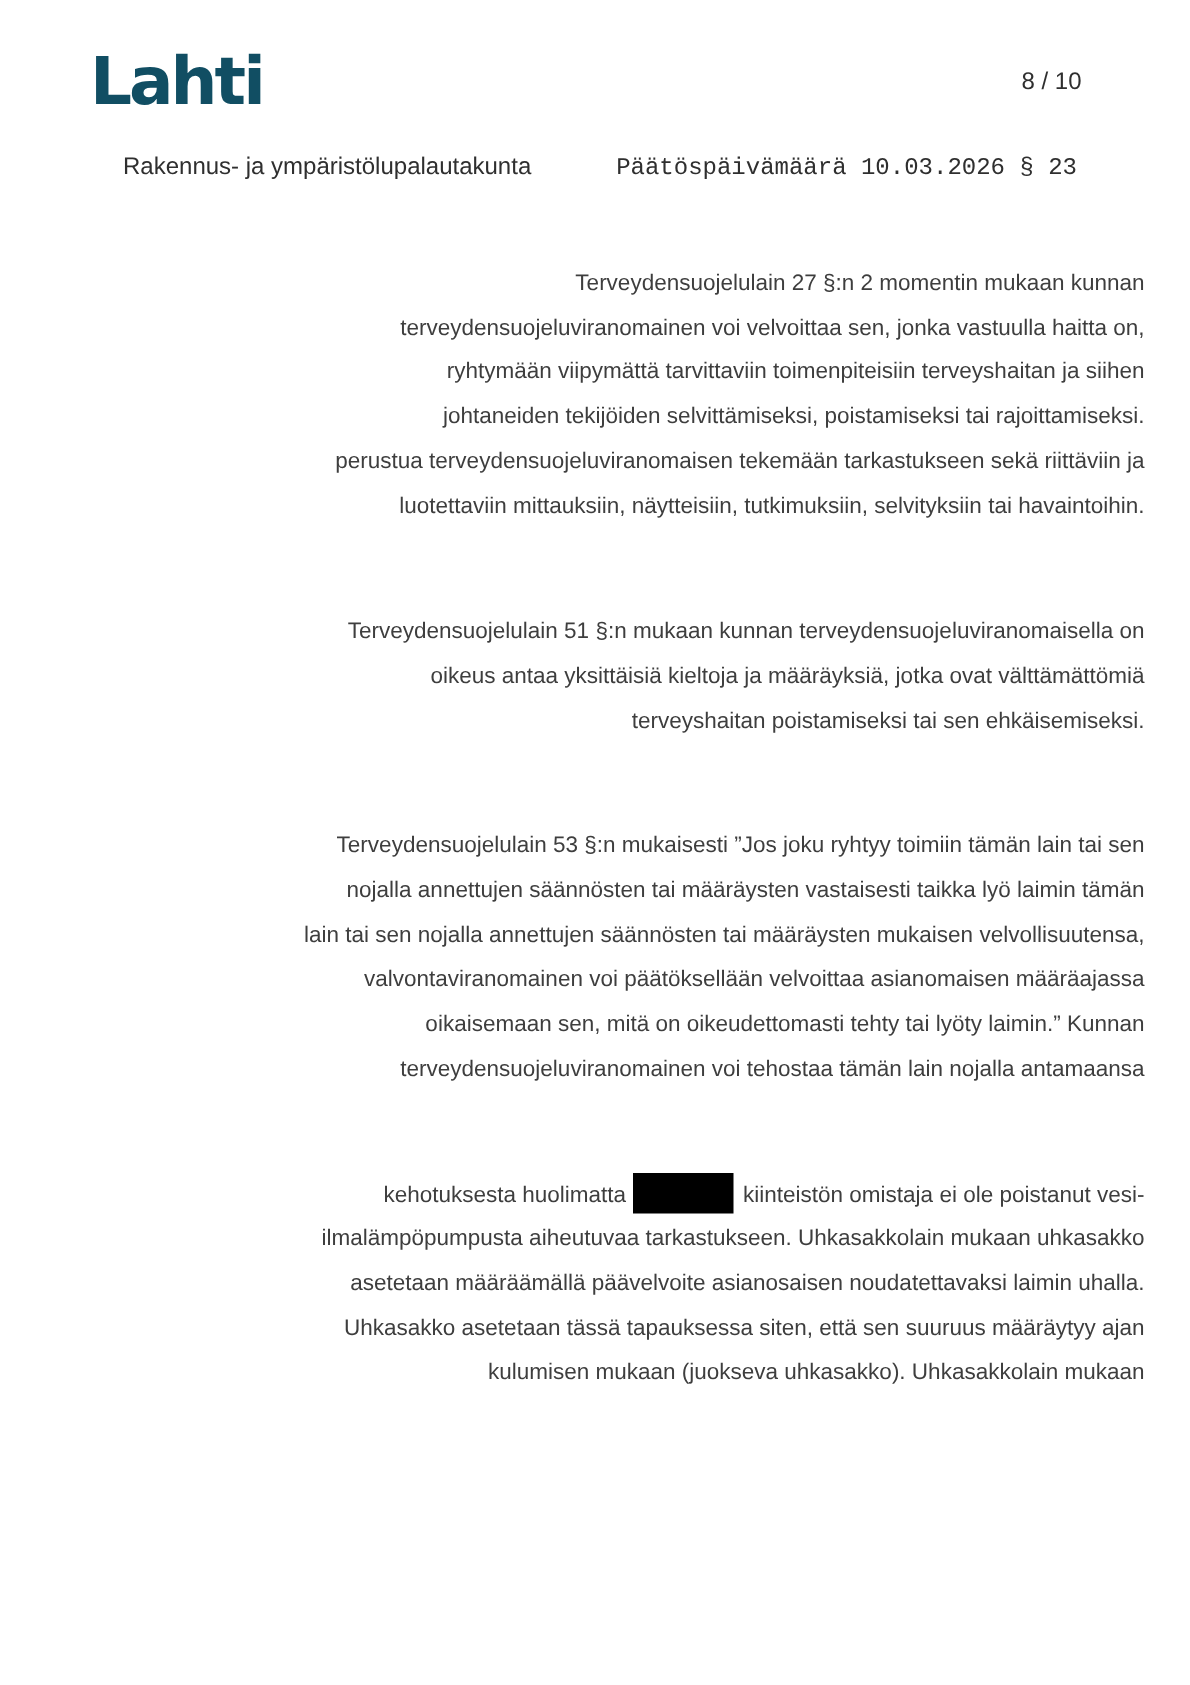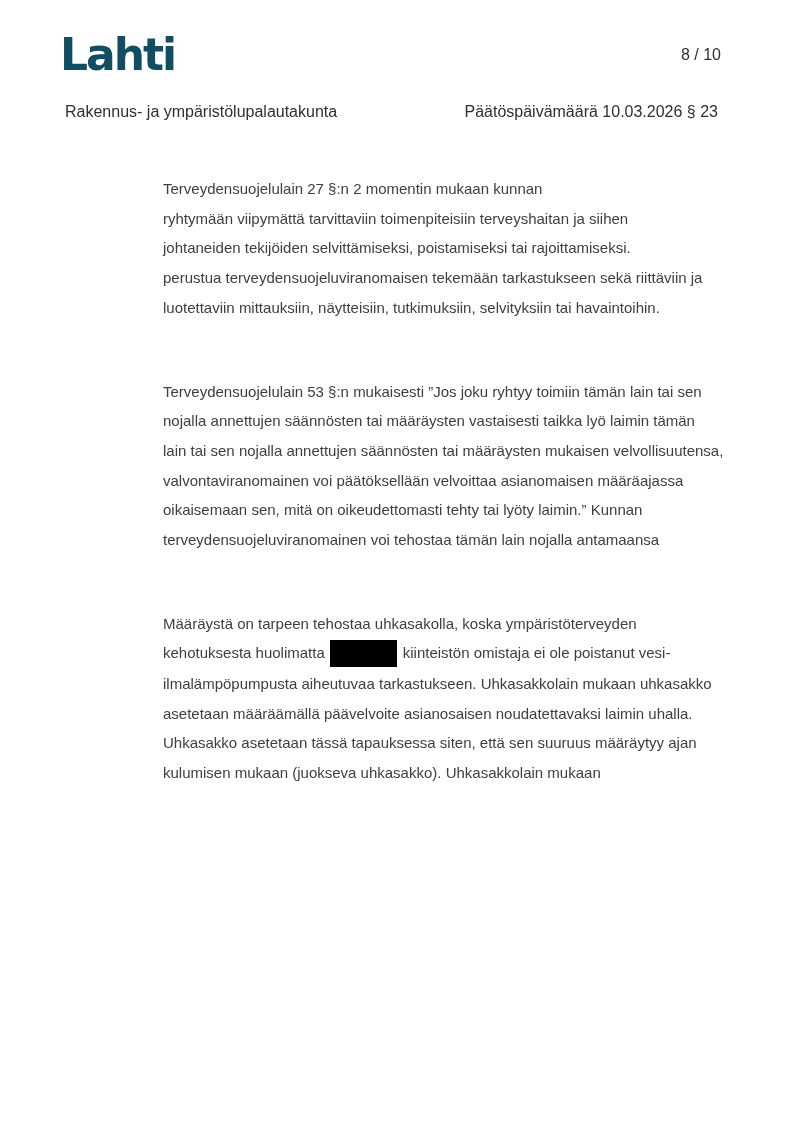--- a/index.html
+++ b/index.html
@@ -3,20 +3,21 @@
 <meta charset="utf-8">
 <style>
   html, body { margin: 0; padding: 0; background: #ffffff; }
   .page {
     position: relative;
     width: 793px;
     height: 999px;
     background: #ffffff;
     font-family: "Liberation Sans", sans-serif;
     overflow: hidden;
+    text-align: right;
   }
   .logo {
     position: absolute;
     left: 60px;
     top: 33px;
     font-family: "DejaVu Sans", sans-serif;
     font-weight: bold;
     font-size: 44px;
     letter-spacing: -2px;
     color: #114e63;
@@ -25,32 +26,33 @@
   .pagenum {
     position: absolute;
     top: 46px;
     right: 72px;
     font-size: 16px;
     color: #2f2f2f;
   }
   .hdr-left {
     position: absolute;
     top: 103px;
-    left: 65px;
+    left: 82px;
     font-size: 16px;
     color: #2f2f2f;
     white-space: nowrap;
   }
   .hdr-right {
     position: absolute;
     top: 103px;
     right: 75px;
     font-size: 16px;
     color: #2f2f2f;
     white-space: nowrap;
+    font-family: Liberation Mono, monospace;
   }
   .content {
     position: absolute;
     left: 163px;
     top: 174px;
     width: 600px;
     font-size: 15px;
     color: #3e3e3e;
   }
   .para { margin: 0 0 54px 0; }
@@ -77,38 +79,43 @@
   <div class="pagenum">8 / 10</div>
 
   <div class="hdr-left">Rakennus- ja ympäristölupalautakunta</div>
 
   <div class="hdr-right">Päätöspäivämäärä 10.03.2026 § 23</div>
 
   <div class="content">
 
     <div class="para">
       <div class="ln">Terveydensuojelulain 27 §:n 2 momentin mukaan kunnan</div>
+      <div class="ln">terveydensuojeluviranomainen voi velvoittaa sen, jonka vastuulla haitta on,</div>
       <div class="ln">ryhtymään viipymättä tarvittaviin toimenpiteisiin terveyshaitan ja siihen</div>
       <div class="ln">johtaneiden tekijöiden selvittämiseksi, poistamiseksi tai rajoittamiseksi.</div>
       <div class="ln">perustua terveydensuojeluviranomaisen tekemään tarkastukseen sekä riittäviin ja</div>
       <div class="ln">luotettaviin mittauksiin, näytteisiin, tutkimuksiin, selvityksiin tai havaintoihin.</div>
     </div>
 
+    <div class="para">
+      <div class="ln">Terveydensuojelulain 51 §:n mukaan kunnan terveydensuojeluviranomaisella on</div>
+      <div class="ln">oikeus antaa yksittäisiä kieltoja ja määräyksiä, jotka ovat välttämättömiä</div>
+      <div class="ln">terveyshaitan poistamiseksi tai sen ehkäisemiseksi.</div>
+    </div>
 
     <div class="para">
       <div class="ln">Terveydensuojelulain 53 §:n mukaisesti ”Jos joku ryhtyy toimiin tämän lain tai sen</div>
       <div class="ln">nojalla annettujen säännösten tai määräysten vastaisesti taikka lyö laimin tämän</div>
       <div class="ln">lain tai sen nojalla annettujen säännösten tai määräysten mukaisen velvollisuutensa,</div>
       <div class="ln">valvontaviranomainen voi päätöksellään velvoittaa asianomaisen määräajassa</div>
       <div class="ln">oikaisemaan sen, mitä on oikeudettomasti tehty tai lyöty laimin.” Kunnan</div>
       <div class="ln">terveydensuojeluviranomainen voi tehostaa tämän lain nojalla antamaansa</div>
     </div>
 
     <div class="para">
-      <div class="ln">Määräystä on tarpeen tehostaa uhkasakolla, koska ympäristöterveyden</div>
       <div class="ln"><span>kehotuksesta huolimatta</span><span class="redaction"></span><span>kiinteistön omistaja ei ole poistanut vesi-</span></div>
       <div class="ln">ilmalämpöpumpusta aiheutuvaa tarkastukseen. Uhkasakkolain mukaan uhkasakko</div>
       <div class="ln">asetetaan määräämällä päävelvoite asianosaisen noudatettavaksi laimin uhalla.</div>
       <div class="ln">Uhkasakko asetetaan tässä tapauksessa siten, että sen suuruus määräytyy ajan</div>
       <div class="ln">kulumisen mukaan (juokseva uhkasakko). Uhkasakkolain mukaan</div>
     </div>
 
   </div>
 
 </div>

